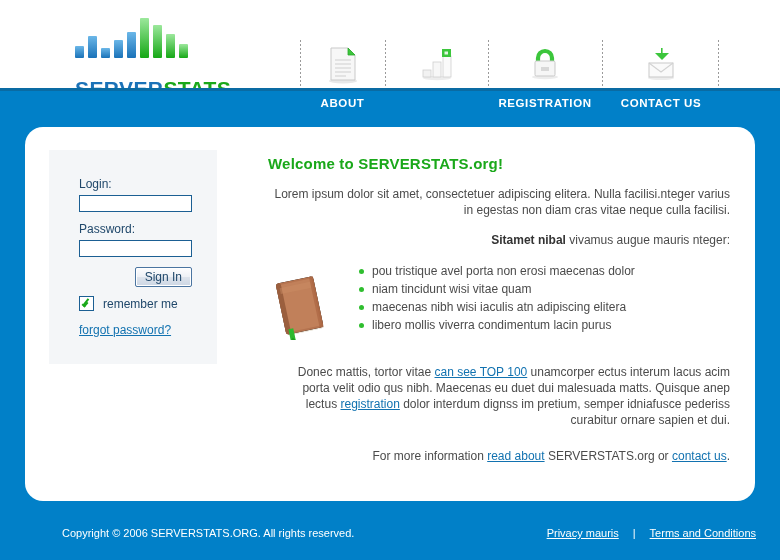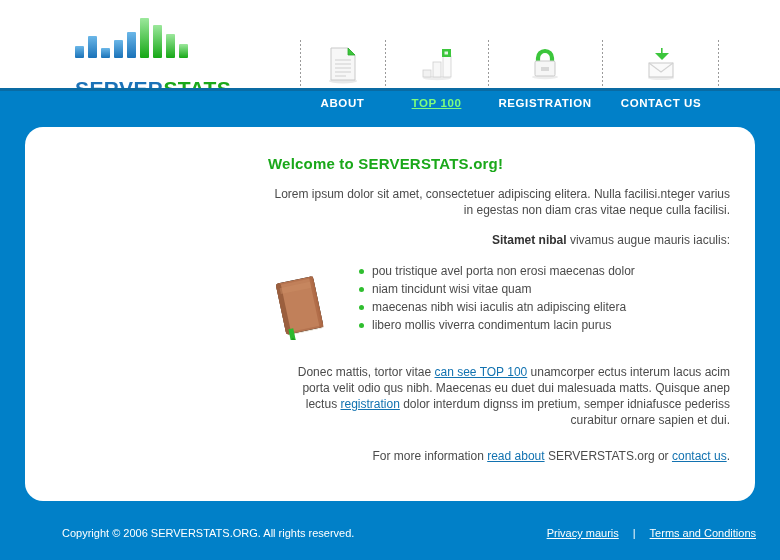--- a/index.html
+++ b/index.html
@@ -182,36 +182,51 @@
           </svg>
         </div>
       </div>
 
     </div>
   </div>
 
   <div class="navbar">
     <div class="nav-links">
       <div class="nav-item" style="left:0px;width:85px;">ABOUT</div>
-      <div class="nav-item active" style="left:85px;width:103px;">TOP 100</div>
       <div class="nav-item" style="left:188px;width:114px;">REGISTRATION</div>
       <div class="nav-item" style="left:302px;width:118px;">CONTACT US</div>
     </div>
   </div>
 
   <div class="panel"></div>
 
+  <div class="login-box">
+    <div class="login-inner">
+      <div class="fld-label">Login:</div>
+      <input class="fld-input" type="text" value="" style="">
+      <div class="fld-label">Password:</div>
+      <input class="fld-input" type="password" value="" style="">
+      <div class="signin-row">
+        <span class="btn-signin">Sign In</span>
+      </div>
+      <div class="remember-row">
+        <span class="cbx"></span>
+        <span class="remember-label">remember me</span>
+      </div>
+      <span class="forgot">forgot password?</span>
+    </div>
+  </div>
 
   <div class="main">
 
     <h1 class="welcome">Welcome to SERVERSTATS.org!</h1>
 
     <p class="para">Lorem ipsum dolor sit amet, consectetuer adipiscing elitera. Nulla facilisi.nteger varius in egestas non diam cras vitae neque culla facilisi.</p>
 
-    <p class="para"><b>Sitamet nibal</b><span> vivamus augue mauris iaculis:</span></p>
+    <p class="para"><b>Sitamet nibal</b><span> vivamus augue mauris nteger:</span></p>
 
     <div class="listblock">
       <div class="book">
         <svg width="62" height="66" viewBox="0 0 62 66">
           <g transform="rotate(-12 31 33)">
             <rect x="12" y="8" width="36" height="50" rx="2" fill="#d8d3c8"></rect>
             <rect x="14" y="8" width="34" height="50" rx="2" fill="#f0ece2"></rect>
             <g stroke="#c9c4b6" stroke-width="0.7">
               <line x1="15" y1="13" x2="15" y2="55"></line>
               <line x1="17" y1="13" x2="17" y2="55"></line>

